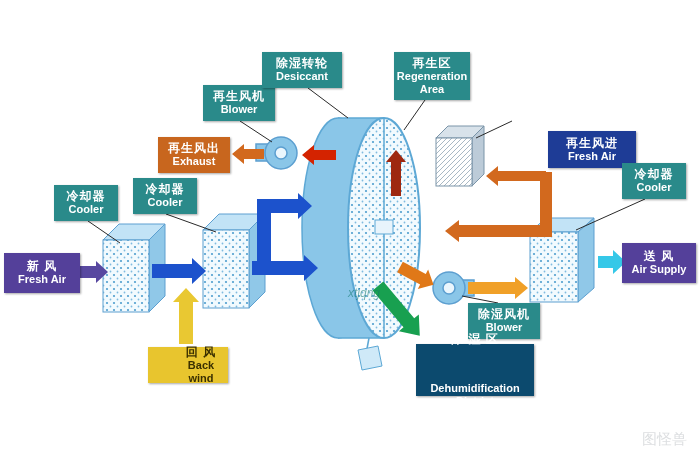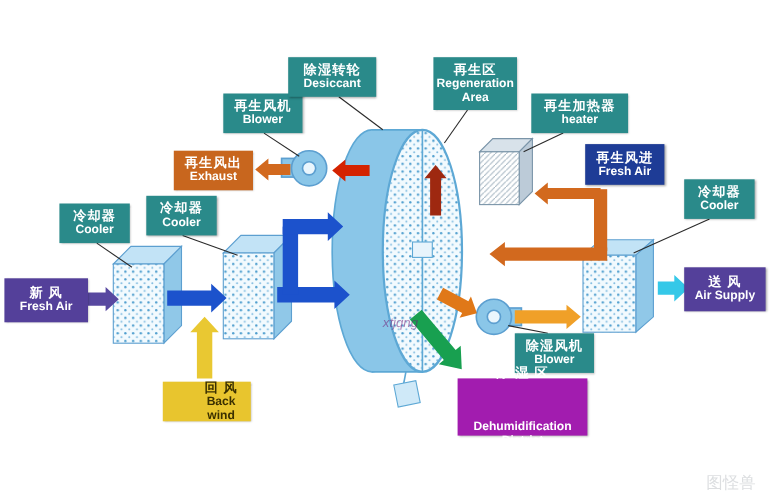--- a/index.html
+++ b/index.html
@@ -9,22 +9,22 @@
   .label{position:absolute;display:flex;flex-direction:column;justify-content:center;align-items:center;
          text-align:center;font-weight:bold;color:#ffffff;box-shadow:1px 1px 2px rgba(0,0,0,0.35);
          padding:1px 2px;box-sizing:border-box;line-height:13px;}
   .label .cn{font-size:12px;letter-spacing:1px;}
   .label .en{font-size:11px;}
   .bg-teal{background:#2A8A8A;}
   .bg-purple{background:#54409A;}
   .bg-navy{background:#1E3C96;}
   .bg-orange{background:#C8661E;}
   .bg-yellow{background:#E8C52E;color:#3A3000;padding-left:28px;}
-  .bg-green{background:#a21caf;gap:36px;}
-  .wm-center{position:absolute;left:348px;top:286px;color:#701a75;opacity:0.55;font-size:12px;font-style:italic;}
+  .bg-green{background:#0c4a6e;gap:36px;}
+  .wm-center{position:absolute;left:348px;top:286px;color:#0f766e;opacity:0.55;font-size:12px;font-style:italic;}
   .wm-corner{position:absolute;left:642px;top:430px;color:#c0c4c8;opacity:0.55;font-size:15px;}
 </style>
 </head>
 <body>
 
 <div class="canvas">
 
 <svg width="700" height="451" viewBox="0 0 700 451">
   <defs>
     <pattern id="dots" width="7" height="7" patternUnits="userSpaceOnUse">
@@ -143,26 +143,22 @@
 <div class="label bg-teal" style="left:394px;top:52px;width:76px;height:48px;">
   <span class="cn">再生区</span>
   <span class="en">Regeneration Area</span>
 </div>
 
 <div class="label bg-teal" style="left:262px;top:52px;width:80px;height:36px;">
   <span class="cn">除湿转轮</span>
   <span class="en">Desiccant</span>
 </div>
 
-<div class="label bg-teal" style="left:483px;top:85px;width:88px;height:36px;">
-  <span class="cn">再生加热器</span>
-  <span class="en">heater</span>
-</div>
 
-<div class="label bg-navy" style="left:532px;top:131px;width:72px;height:37px;">
+<div class="label bg-navy" style="left:548px;top:131px;width:88px;height:37px;">
   <span class="cn">再生风进</span>
   <span class="en">Fresh Air</span>
 </div>
 
 <div class="label bg-teal" style="left:622px;top:163px;width:64px;height:36px;">
   <span class="cn">冷却器</span>
   <span class="en">Cooler</span>
 </div>
 
 <div class="label bg-purple" style="left:622px;top:243px;width:74px;height:40px;">

